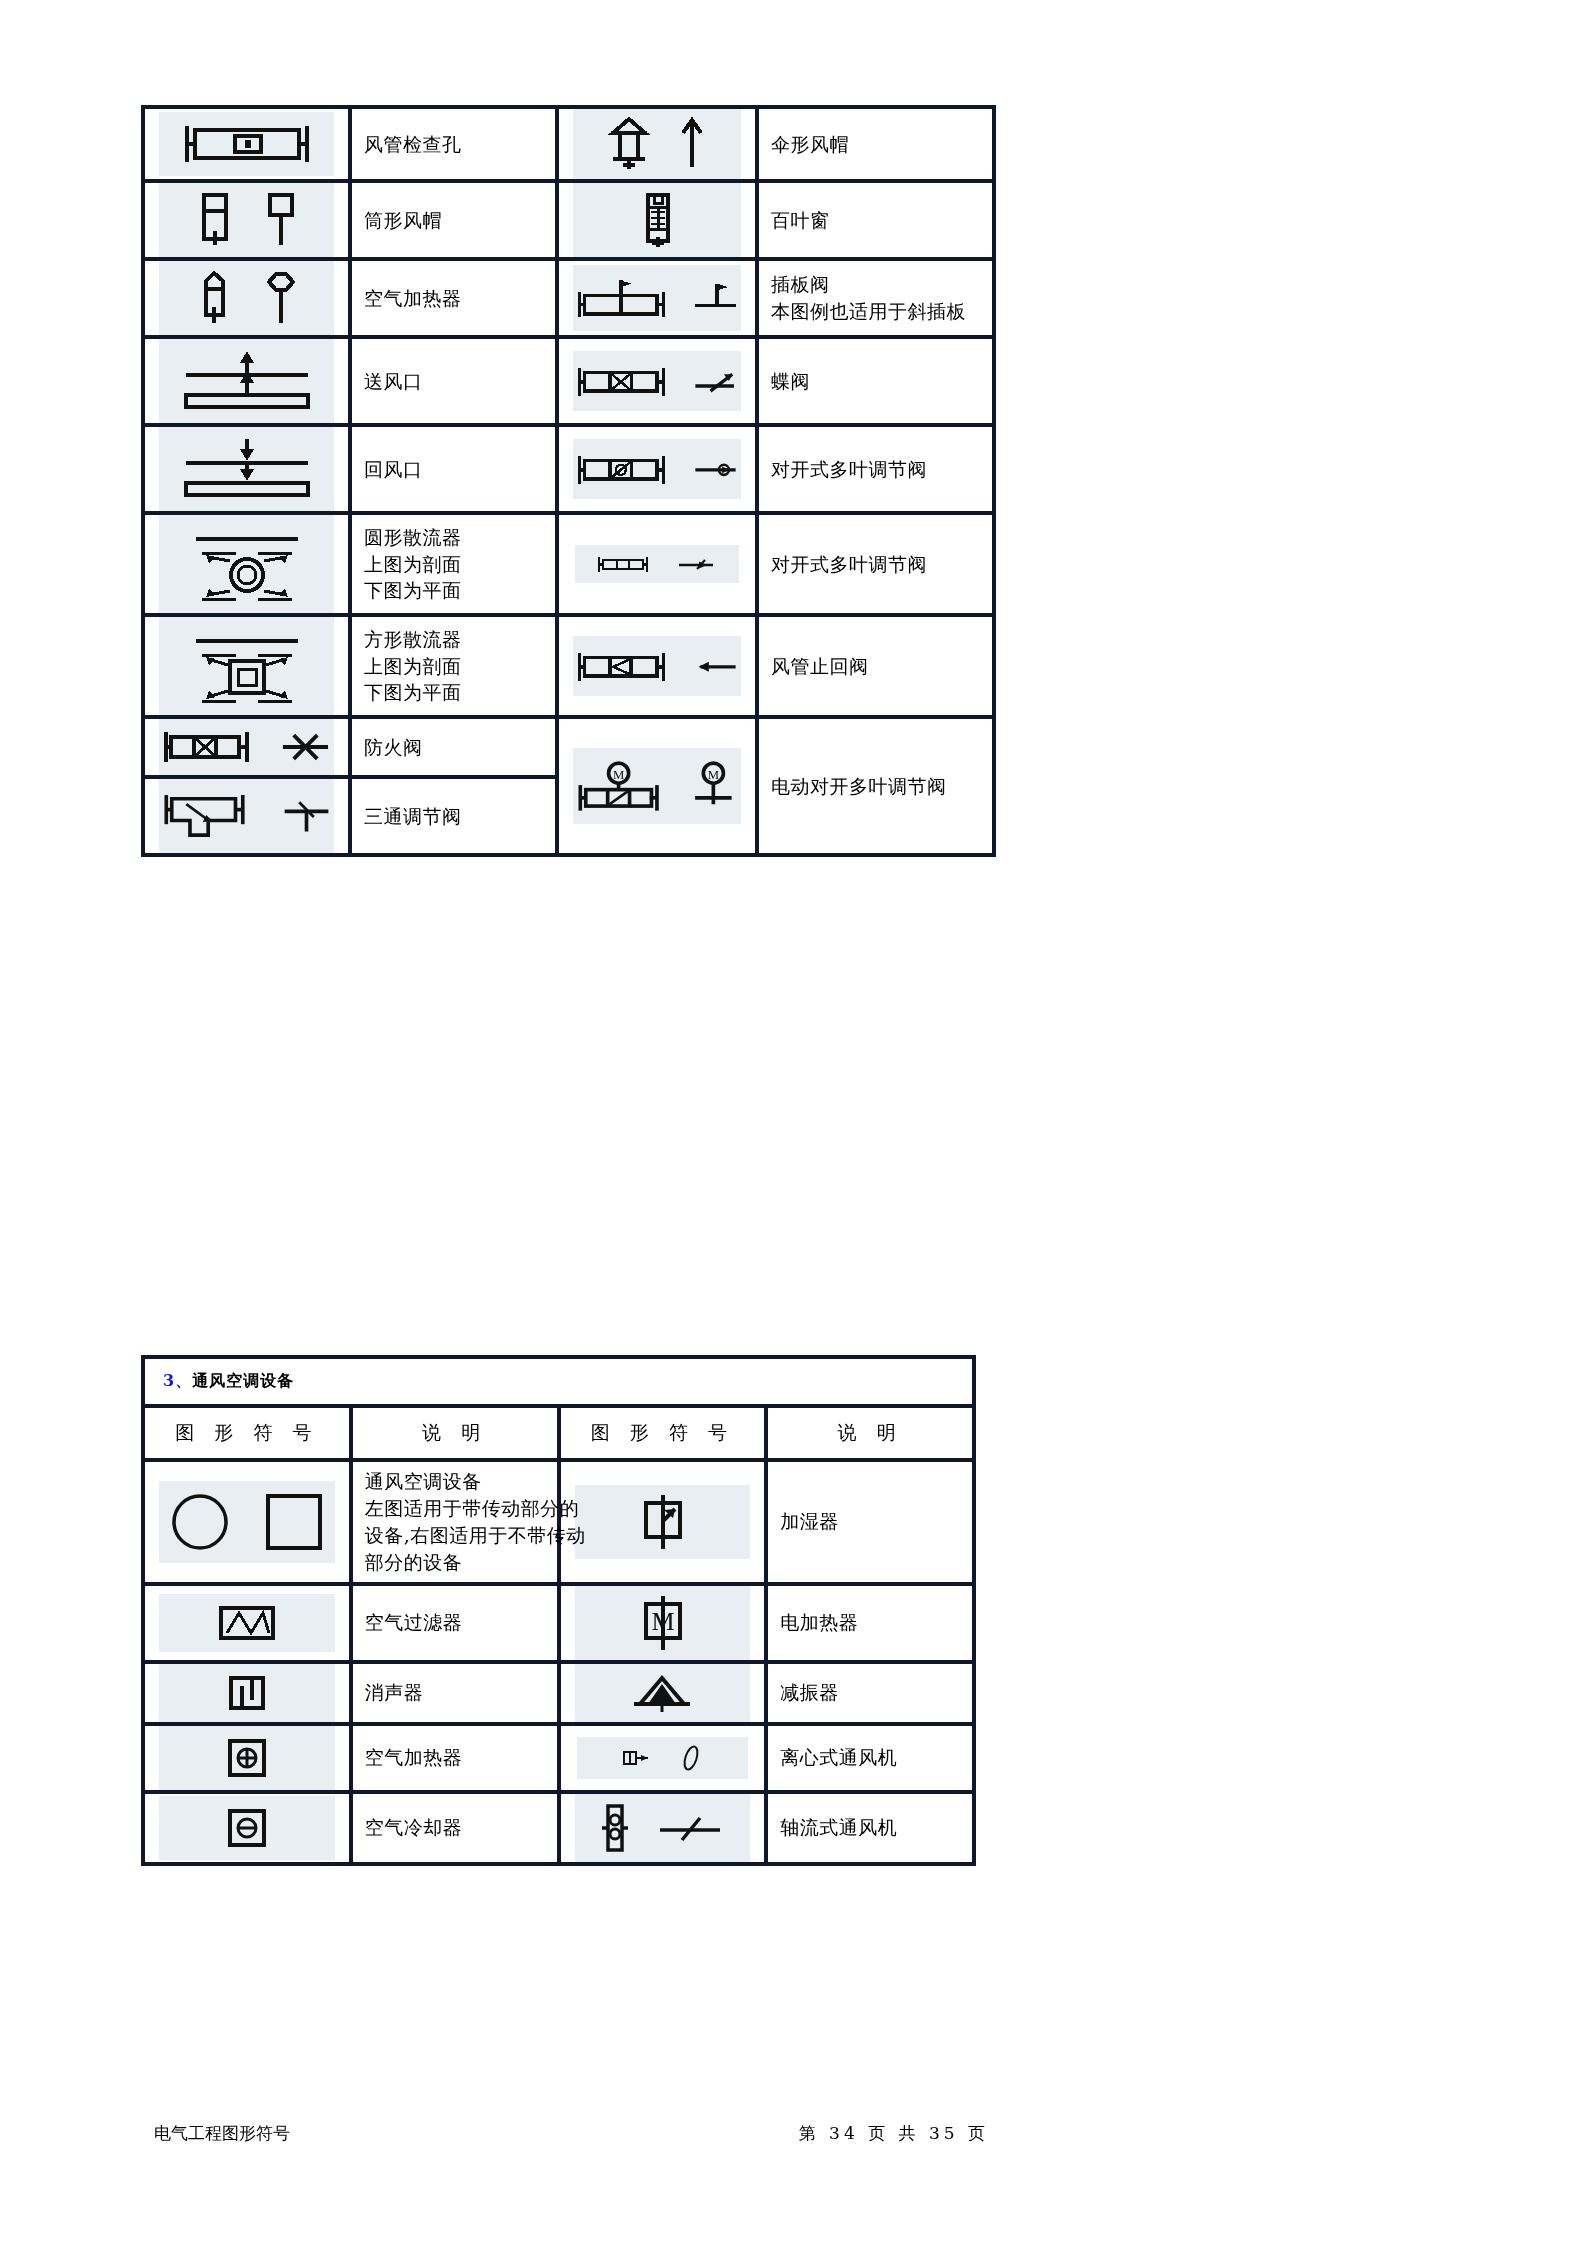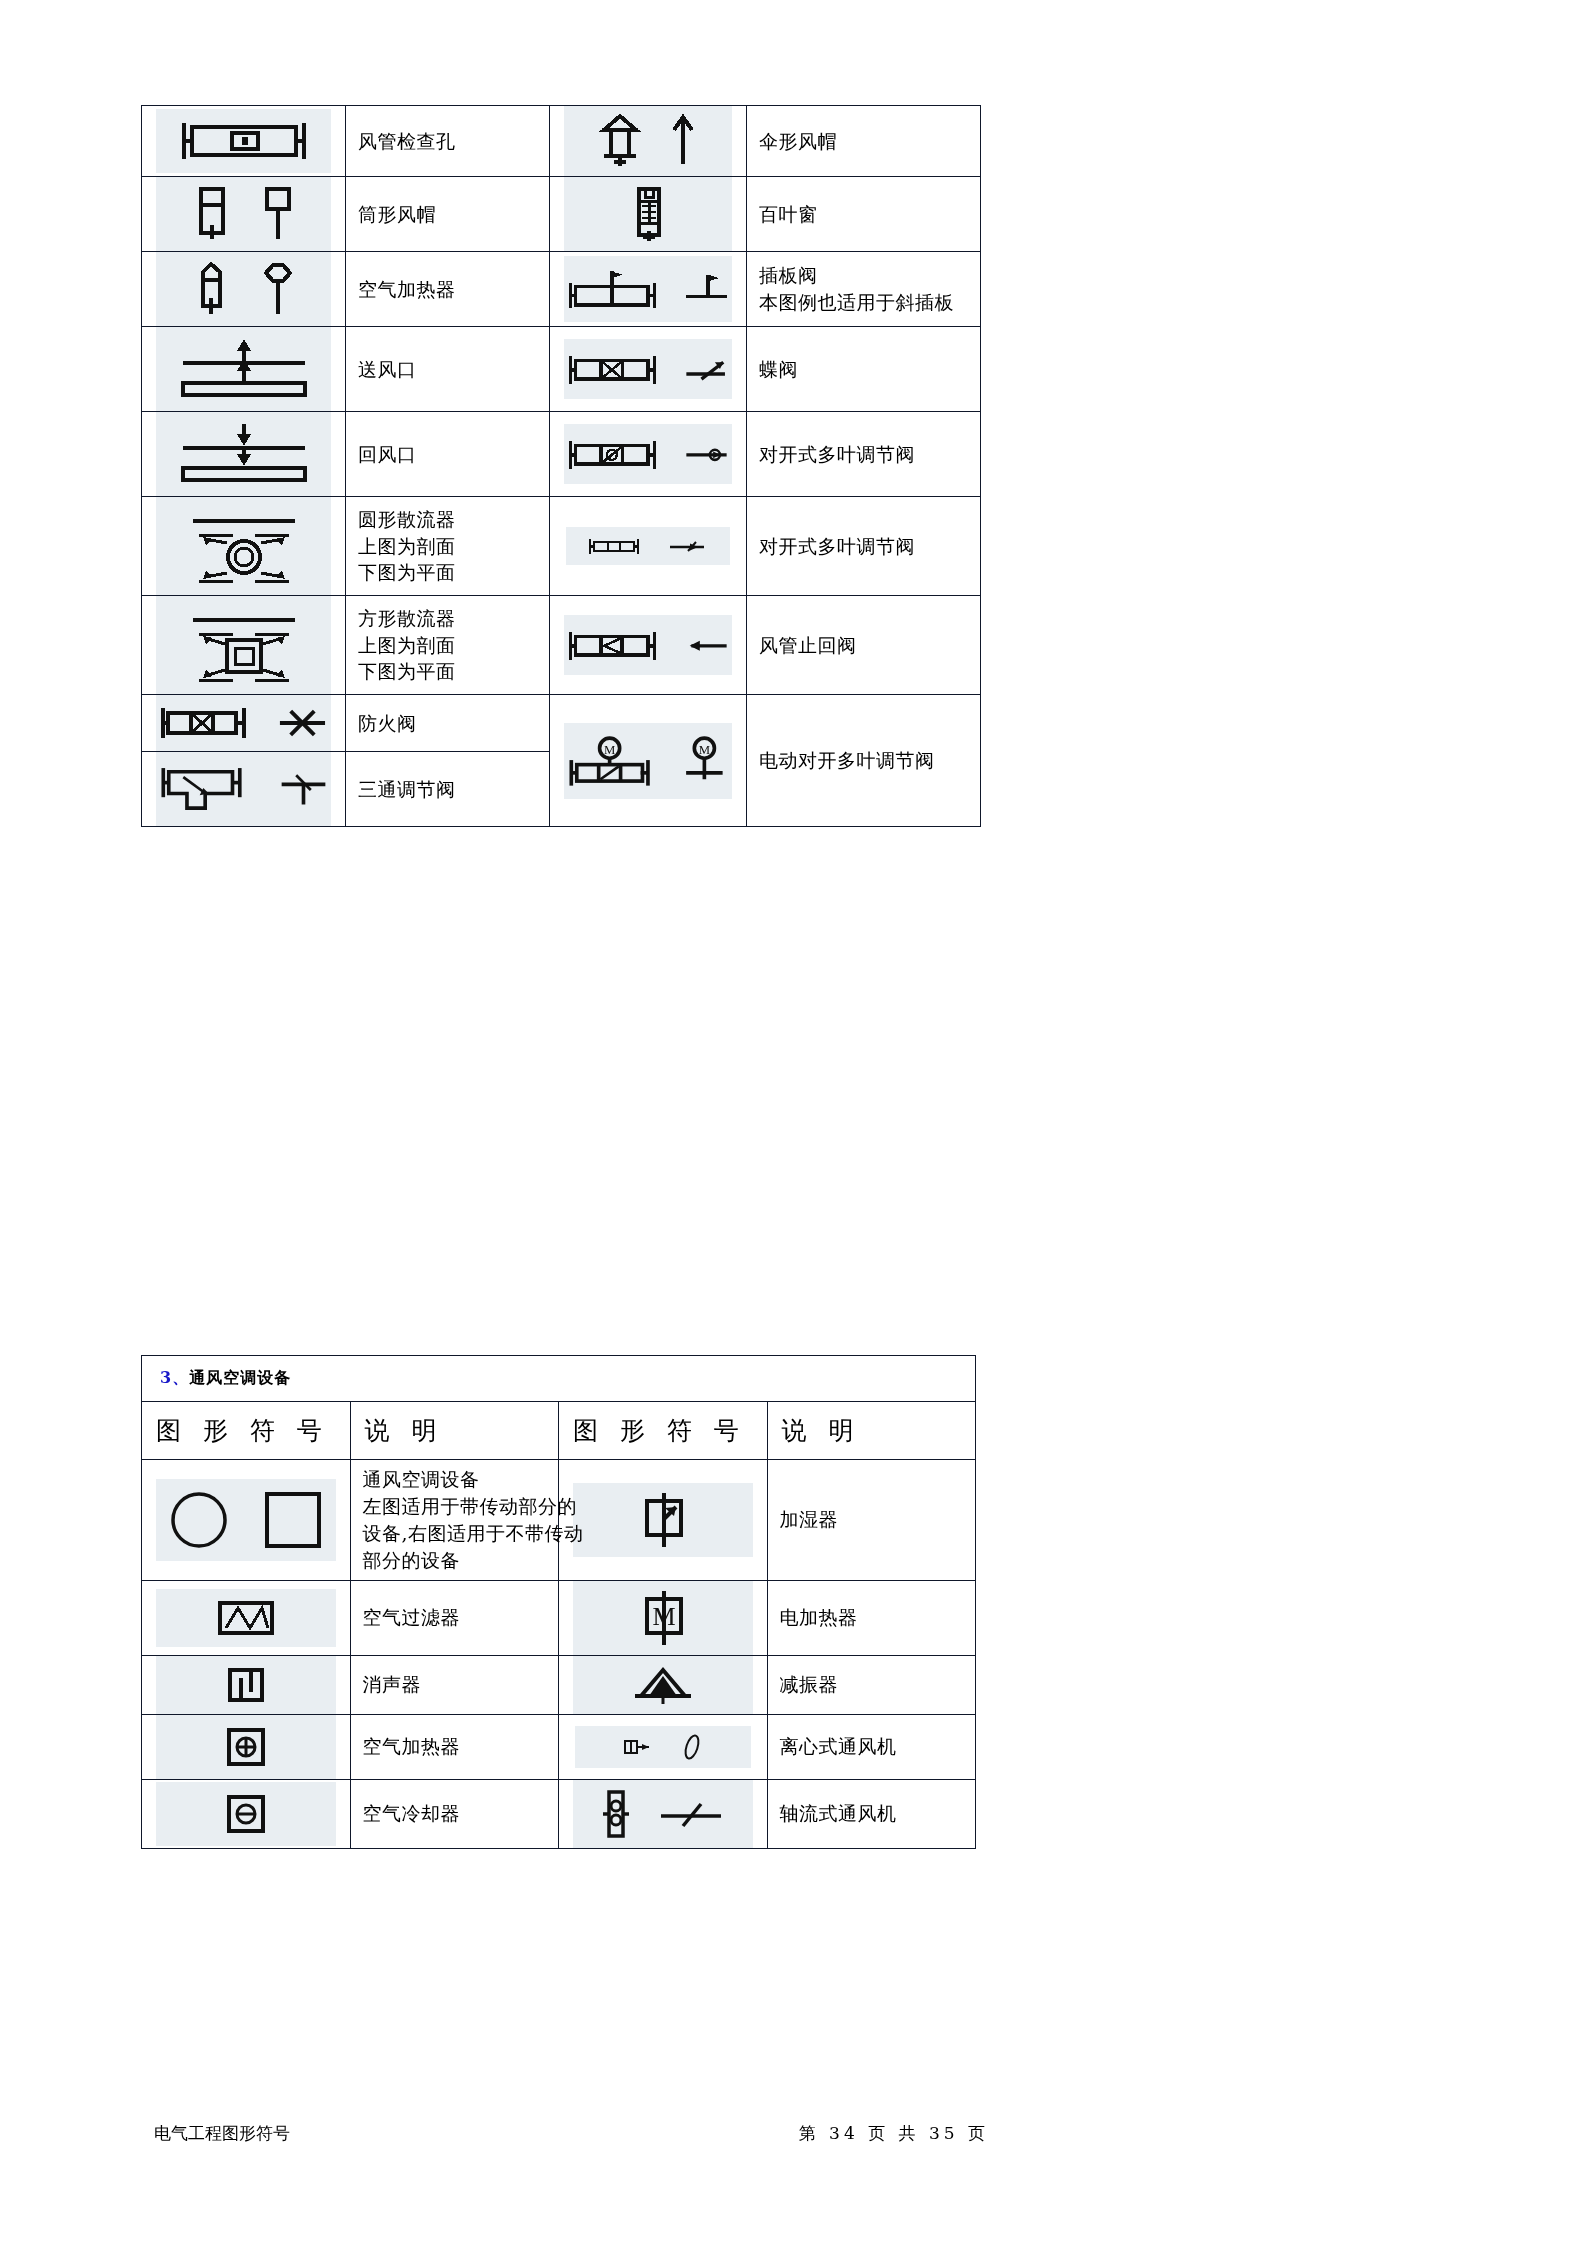--- a/index.html
+++ b/index.html
@@ -15,21 +15,21 @@
     left:0;top:0;
     width:1587px;height:2245px;
     background:#fff;
   }
   .tbl{
     position:absolute;
     border-collapse:collapse;
     table-layout:fixed;
   }
   .tbl td{
-    border:1px solid #0f172a;
+    border:4px solid #0f172a;
     vertical-align:middle;
     padding:0;
   }
   
   #table1{ left:141px; top:105px; width:835px; }
   #table1 .c-sym{ width:203px; }
   #table1 .c-txt{ width:203px; }
   #table1 .c-sym2{ width:196px; }
   #table1 .c-txt2{ width:233px; }
 
@@ -53,22 +53,23 @@
   .symwrap.narrow{ margin:0 16px; min-height:26px; }
   .desc{
     padding:6px 12px;
     font-size:19px;
     line-height:1.42;
     letter-spacing:.5px;
   }
   .desc .ln{ display:block; white-space:nowrap; }
   .hdrcell{
     padding:12px 14px;
-    font-size:25px;
+    font-size:19px;
     letter-spacing:7px;
+    text-align:center;
   }
   .sectiontitle{
     padding:12px 18px;
     font-size:16px;
     font-weight:bold;
     letter-spacing:1px;
   }
   .sectiontitle .num{ color:#1818c8; }
   svg{ display:block; shape-rendering:crispEdges; }
   svg.smooth{ shape-rendering:geometricPrecision; }

